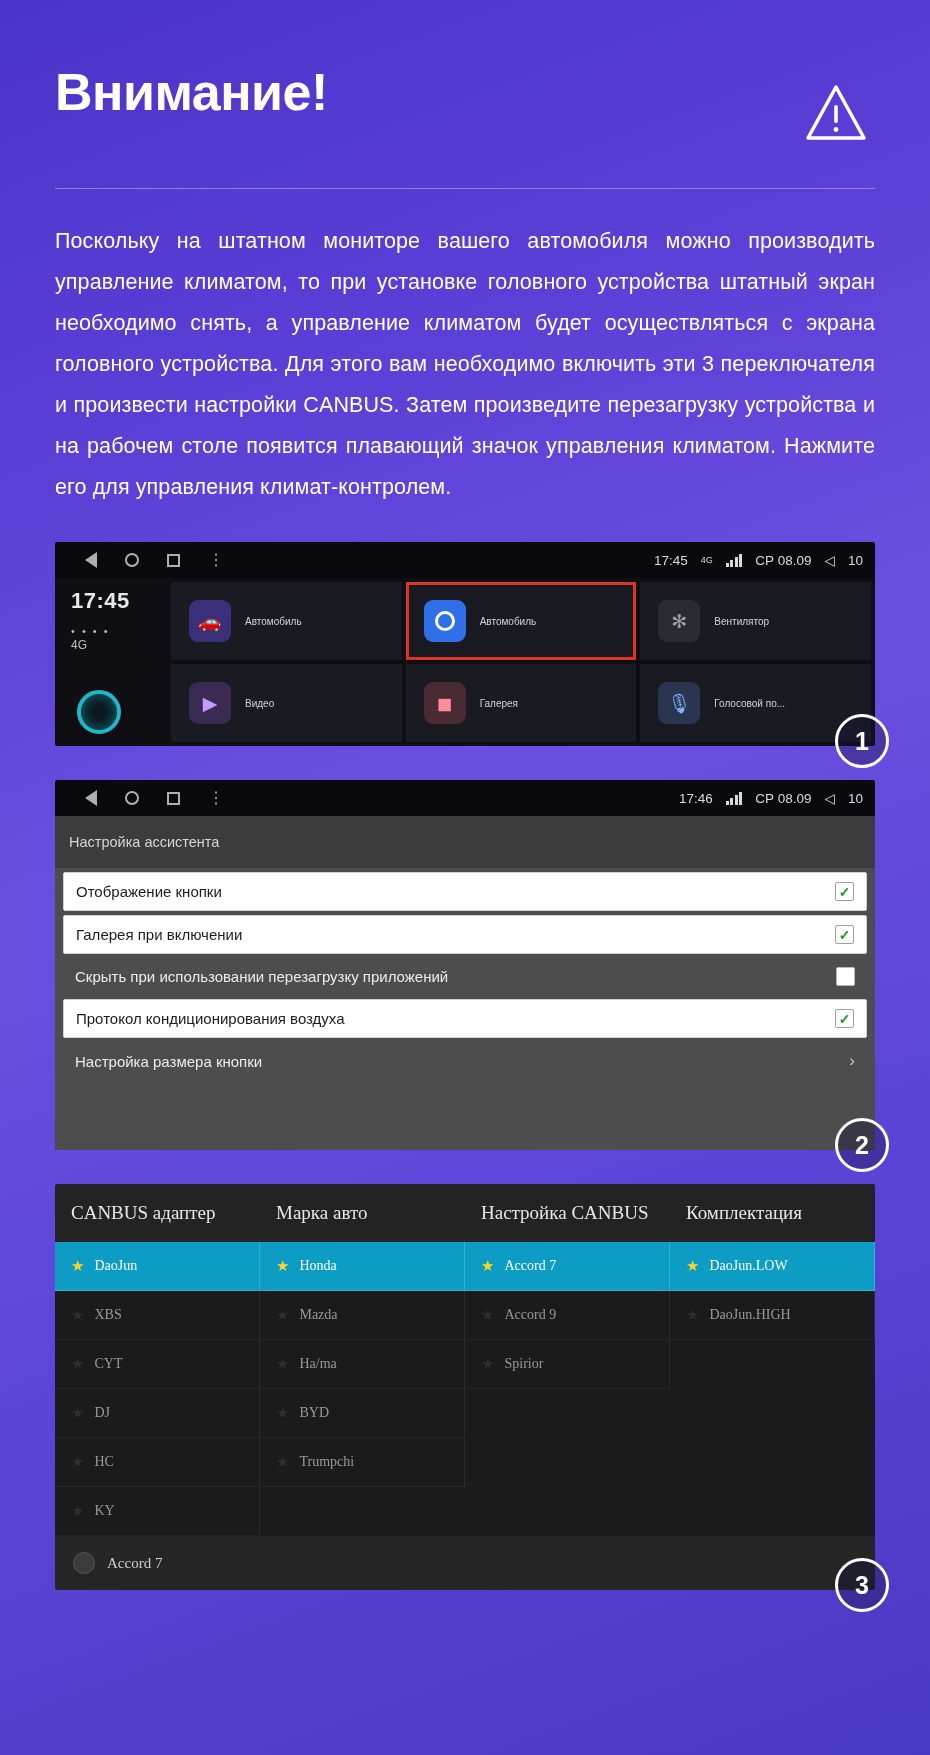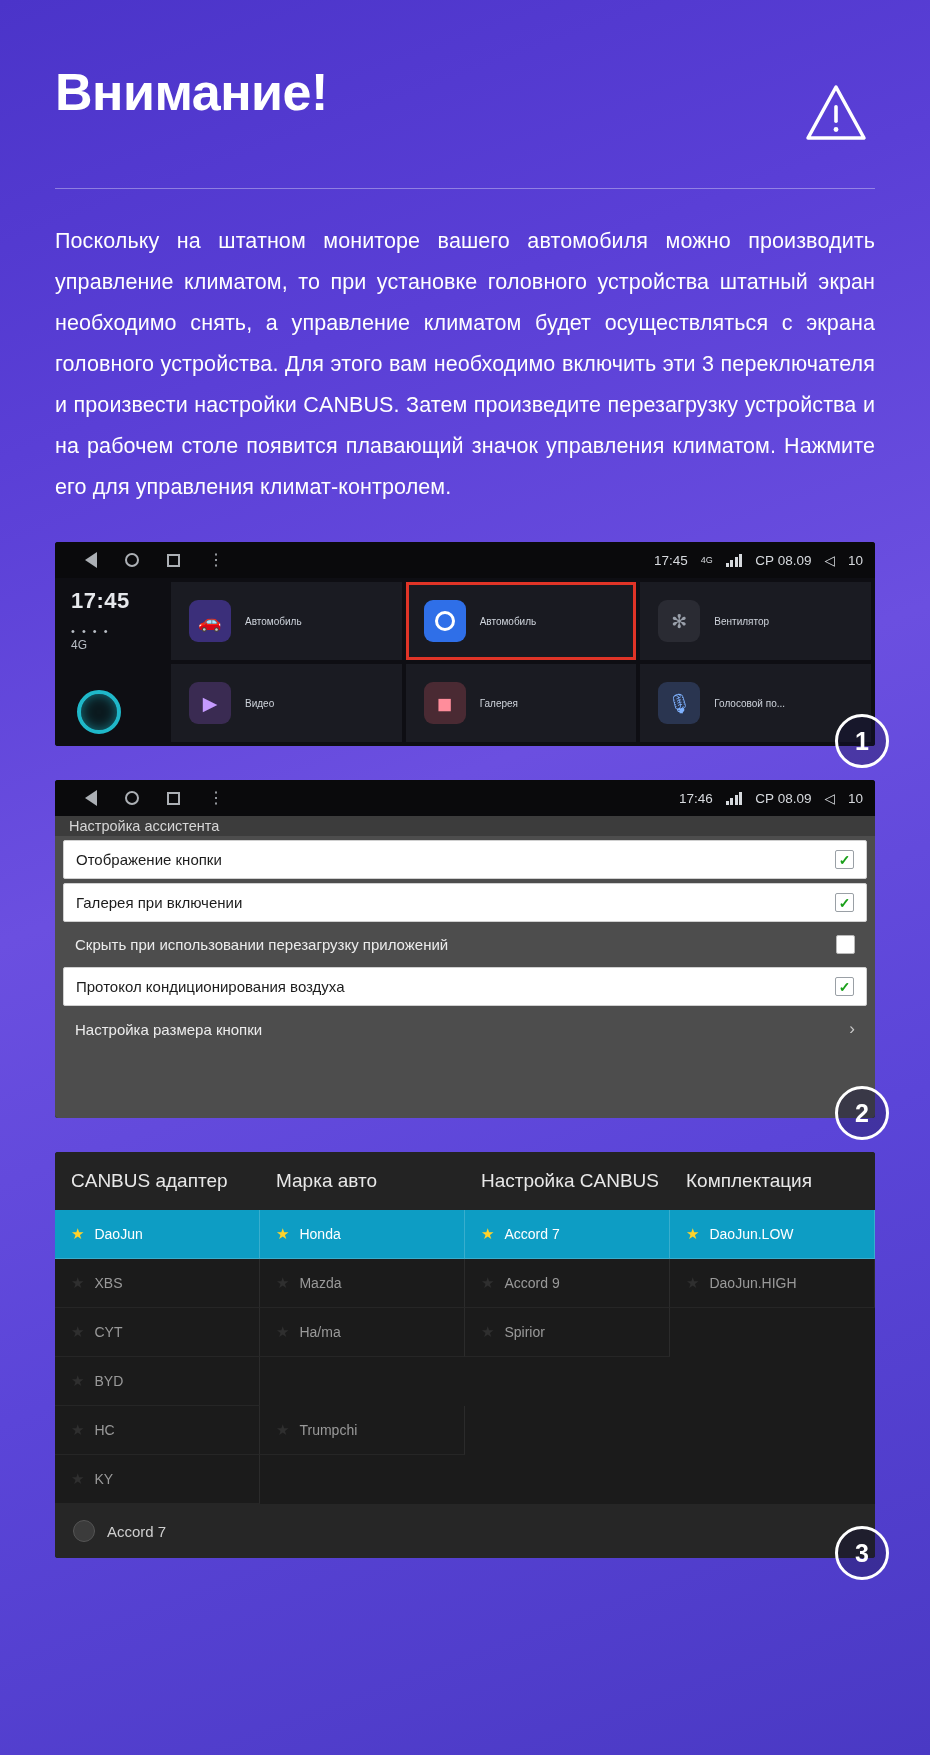--- a/index.html
+++ b/index.html
@@ -74,33 +74,33 @@
 
   
   .badge {
     position: absolute; right: -14px; bottom: -22px; width: 54px; height: 54px; border-radius: 50%;
     border: 3px solid #fff; color: #fff; background: rgba(20,16,60,0.35);
     display: flex; align-items: center; justify-content: center; font-size: 25px; font-weight: 600;
   }
 
   
   .settings { background: #4d4d4d; }
-  .settings-title { background: #3c3c3c; color: #d6d6d6; font-size: 14.5px; padding: 2px 14px; }
+  .settings-title { background: #3c3c3c; color: #d6d6d6; font-size: 14.5px; padding: 18px 14px; }
   .srow { display: flex; align-items: center; justify-content: space-between;
           margin: 4px 8px; padding: 9px 12px; font-size: 15px; color: #ececec; }
   .srow.box { background: #fff; color: #1c1c1c; border-radius: 2px; border: 1px solid #d0d0d0; }
   .srow.plain { background: transparent; }
   .chk { width: 19px; height: 19px; border: 1px solid #9aa0a6; background: #fff; border-radius: 2px;
          display: flex; align-items: center; justify-content: center; font-size: 14px; color: #1aa01a; font-weight: bold; }
   .chk.off { color: transparent; border-color:#b9b9b9; }
   .srow .chev { color: #c9c9c9; font-size: 17px; }
   .settings-pad { height: 66px; }
 
   
-  .canbus { background: #1b1b1b; }
+  .canbus { background: #1b1b1b; font-family: Liberation Serif, serif; }
   .cb-head { display: grid; grid-template-columns: repeat(4, 1fr); background: #232323; }
   .cb-head div { font-size: 19px; color: #e8e8e8; padding: 18px 16px; white-space: nowrap; overflow: hidden; }
   .cb-row { display: grid; grid-template-columns: repeat(4, 1fr); }
   .cb-cell { font-size: 14px; color: #9a9a9a; padding: 15px 16px; display: flex; align-items: center; gap: 10px;
              border-right: 1px solid #2b2b2b; border-bottom: 1px solid #262626; }
   .cb-cell.empty { border-right: none; border-bottom: none; color: transparent; }
   .cb-row.active .cb-cell { background: #0d9dc4; color: #fff; border-color: rgba(255,255,255,.18); }
   .star { color: #2f2f2f; font-size: 15px; }
   .cb-row.active .star { color: #ffd32a; }
   .cb-foot { display: flex; align-items: center; gap: 12px; padding: 16px 18px; background: #262626; color: #cfcfcf; font-size: 15px; }
@@ -302,20 +302,24 @@
         <div class="cb-cell">
             <span class="star">★</span>
             <span>Spirior</span>
           </div>
         <div class="cb-cell empty"></div>
       </div>
 
       <div class="cb-row">
         <div class="cb-cell">
             <span class="star">★</span>
+            <span>DJ</span>
+          </div>
+        <div class="cb-cell">
+            <span class="star">★</span>
             <span>BYD</span>
           </div>
         <div class="cb-cell empty"></div>
         <div class="cb-cell empty"></div>
       </div>
 
       <div class="cb-row">
         <div class="cb-cell">
             <span class="star">★</span>
             <span>HC</span>

